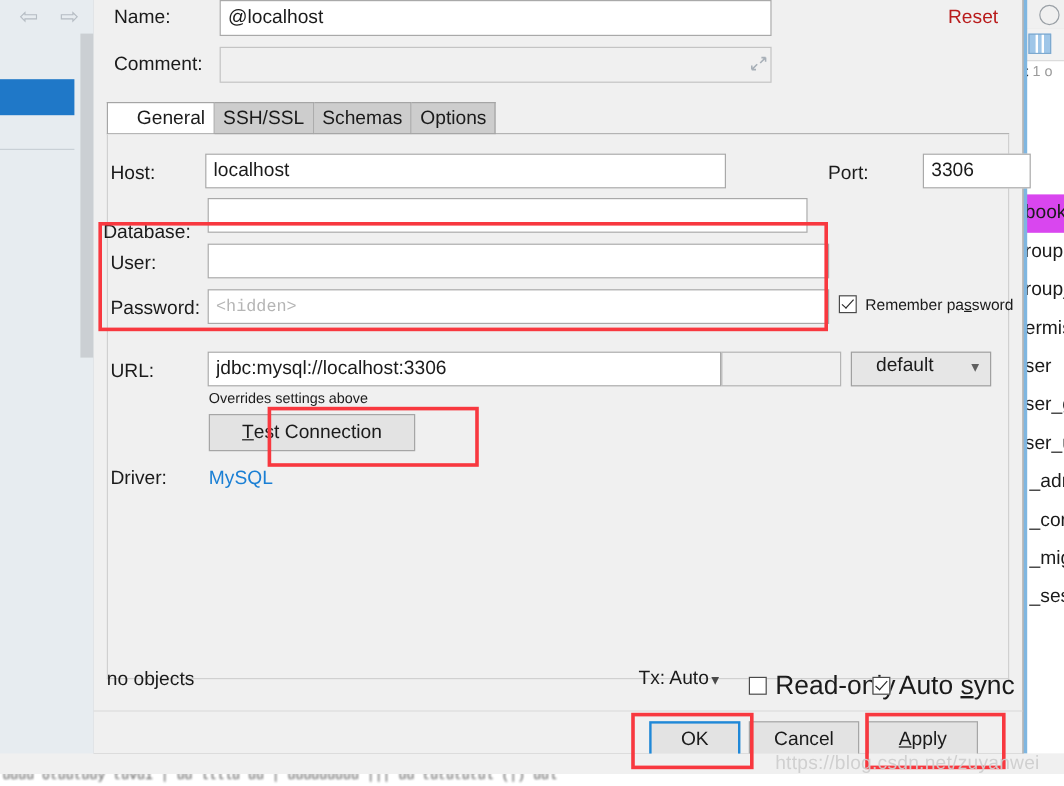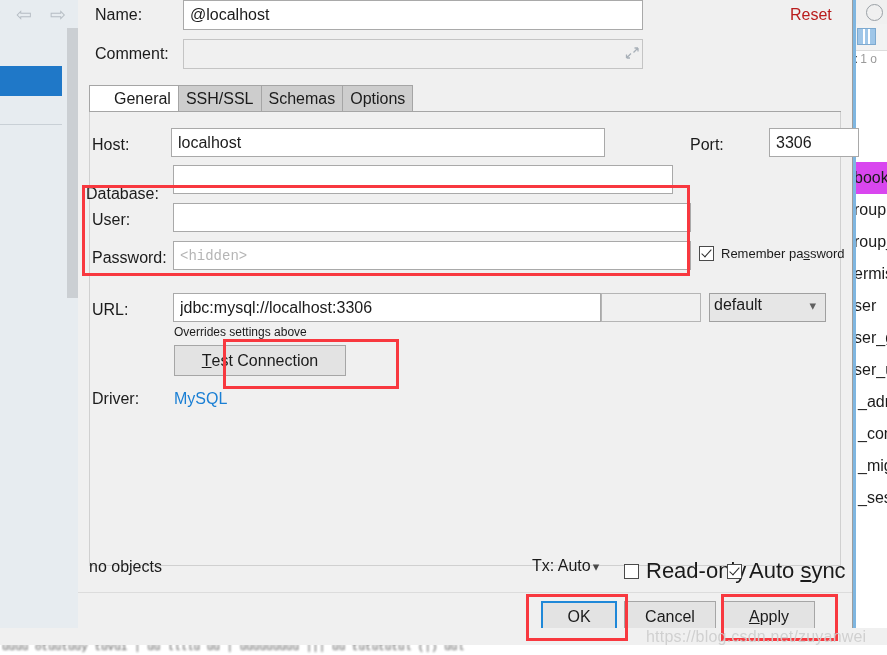--- a/index.html
+++ b/index.html
@@ -179,21 +179,21 @@
 
   .url-label { position: absolute; left: 14px; top: 301px; }
   .url-input { position: absolute; left: 95px; top: 293px; width: 428px; height: 29px; }
   .url-extra {
     position: absolute; left: 523px; top: 293px; width: 100px; height: 29px;
     background: #f0f0f0; border: 1px solid #b5b5b5; box-sizing: border-box;
   }
   .url-combo {
     position: absolute; left: 631px; top: 293px; width: 117px; height: 29px;
     background: #e6e6e6; border: 1px solid #a0a0a0; box-sizing: border-box;
-    font-size: 16px; color: #1b1b1b; padding: 2px 4px; cursor: pointer;
+    font-size: 16px; color: #1b1b1b; padding: 2px 20px; cursor: pointer;
   }
   .url-combo .chev {
     position: absolute; right: 9px; top: 4px; font-size: 13px; color: #606060;
   }
   .overrides {
     position: absolute; left: 96px; top: 325px; font-size: 12px; color: #1b1b1b;
   }
 
   .testconn-btn {
     position: absolute; left: 96px; top: 345px; width: 172px; height: 31px;

